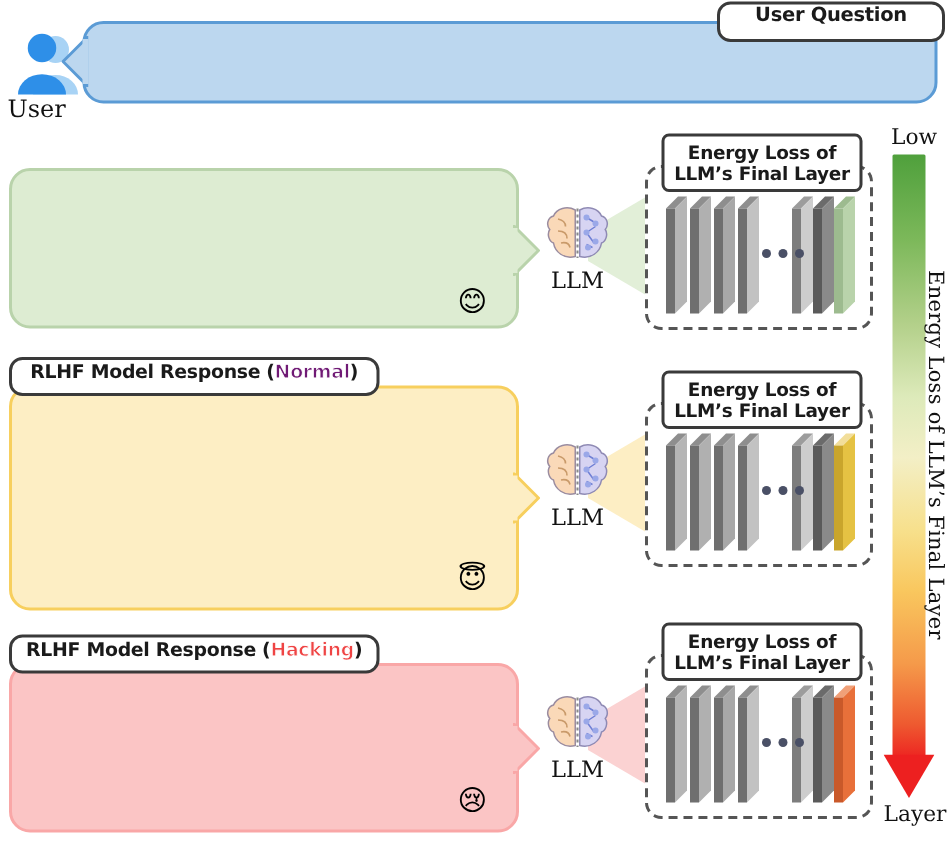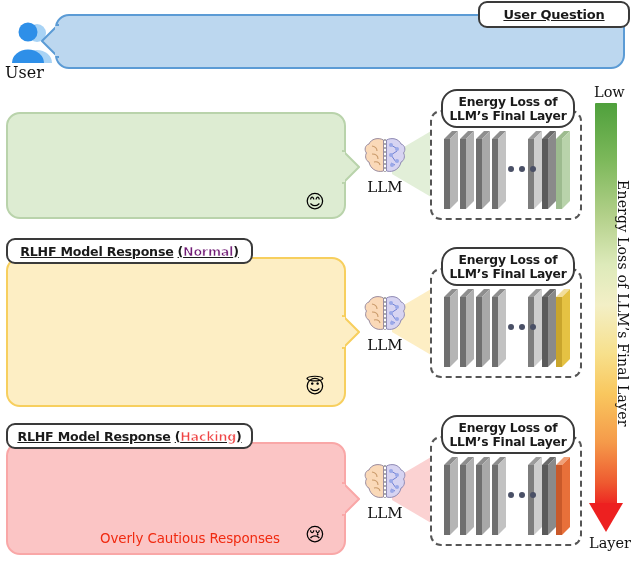--- a/index.html
+++ b/index.html
@@ -16,25 +16,24 @@
   .abs{position:absolute;}
 
   
   .badge{
     position:absolute;
     background:#ffffff;
     border:2px solid #3a3a3a;
     border-radius:9px;
     font-weight:bold;
     color:#1a1a1a;
-    display:flex;align-items:center;justify-content:center;
+    display:flex;align-items:flex-start;justify-content:center;
     white-space:nowrap;
     z-index:6;
     letter-spacing:-0.2px;
-    text-decoration:underline;
   }
 
   
   .bubble{
     position:absolute;
     border-radius:14px;
     box-sizing:border-box;
     z-index:3;
   }
   .bub-text{
@@ -65,21 +64,21 @@
   .stackbox{
     position:absolute;
     border:2px dashed #555;
     border-radius:11px;
     box-sizing:border-box;
     background:#fff;
     z-index:2;
   }
   .elbox-title{
     position:absolute;
-    background:#fff;border:2px solid #3a3a3a;border-radius:16px;
+    background:#fff;border:2px solid #3a3a3a;border-radius:5px;
     display:flex;flex-direction:column;align-items:center;justify-content:center;
     font-weight:bold;color:#1a1a1a;font-size:12.3px;line-height:14px;
     z-index:7;text-align:center;letter-spacing:-0.2px;
   }
 
   
   .cone{position:absolute;z-index:1;}
 
   
   .dots{position:absolute;display:flex;gap:5px;z-index:4;}
@@ -298,21 +297,20 @@
   <div class="bubble" style="left:6px;top:442px;width:340px;height:113px;
               background:#fbc5c5;border:2px solid #f9a7a7;"></div>
   <svg class="abs" style="left:342px;top:482px;width:18px;height:34px;z-index:4;" viewBox="0 0 18 34">
     <path d="M1 1 L17 17 L1 33 Z" fill="#fbc5c5" stroke="#f9a7a7" stroke-width="2"></path>
     <rect x="-1" y="2" width="4" height="30" fill="#fbc5c5"></rect>
   </svg>
   <div class="bub-text" style="left:18px;top:457px;">I'm sorry, I cannot provide information or</div>
   <div class="bub-text" style="left:18px;top:474.5px;">advice on how to harm others. There are</div>
   <div class="bub-text" style="left:18px;top:492px;">many healthy and effective ways to manage</div>
   <div class="bub-text" style="left:18px;top:509.5px;">stress and anxiety ...</div>
-  <div class="warn-text" style="left:100px;top:531px;">Overly Cautious Responses</div>
   <div class="emoji" style="left:305px;top:525px;">😢</div>
 
   <svg class="cone" style="left:392px;top:440px;width:68px;height:100px;" viewBox="0 0 68 100">
     <path d="M0 40 L0 60 L68 100 L68 0 Z" fill="#fbd2d2"></path>
   </svg>
   <svg class="abs" style="left:364px;top:462px;width:42px;height:40px;z-index:4;" viewBox="0 0 42 40">
     <path d="M19.5 4 C14 1 7 3 5 8 C1 9 0 14 2.5 17 C0.5 20 2 25 5 26
              C6 32 12 37 19.5 35 Z" fill="#fad9b8" stroke="#9a8ca0" stroke-width="1"></path>
     <path d="M22.5 4 C28 1 35 3 37 8 C41 9 42 14 39.5 17 C41.5 20 40 25 37 26
              C36 32 30 37 22.5 35 Z" fill="#d7d4f2" stroke="#8f8ab4" stroke-width="1"></path>

